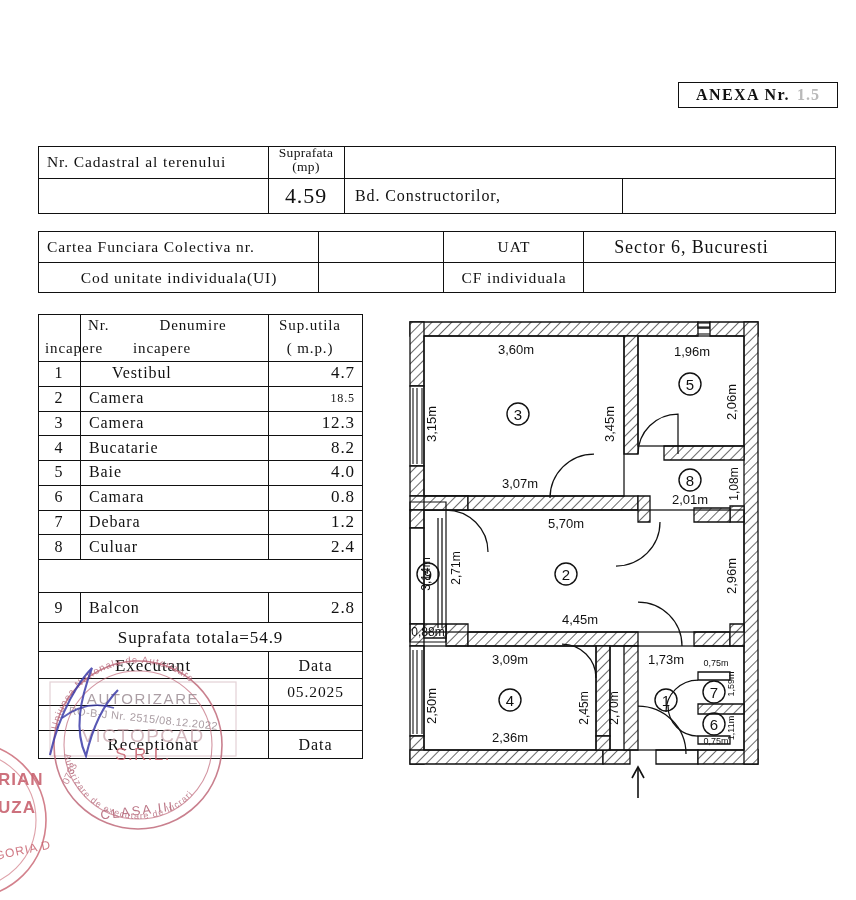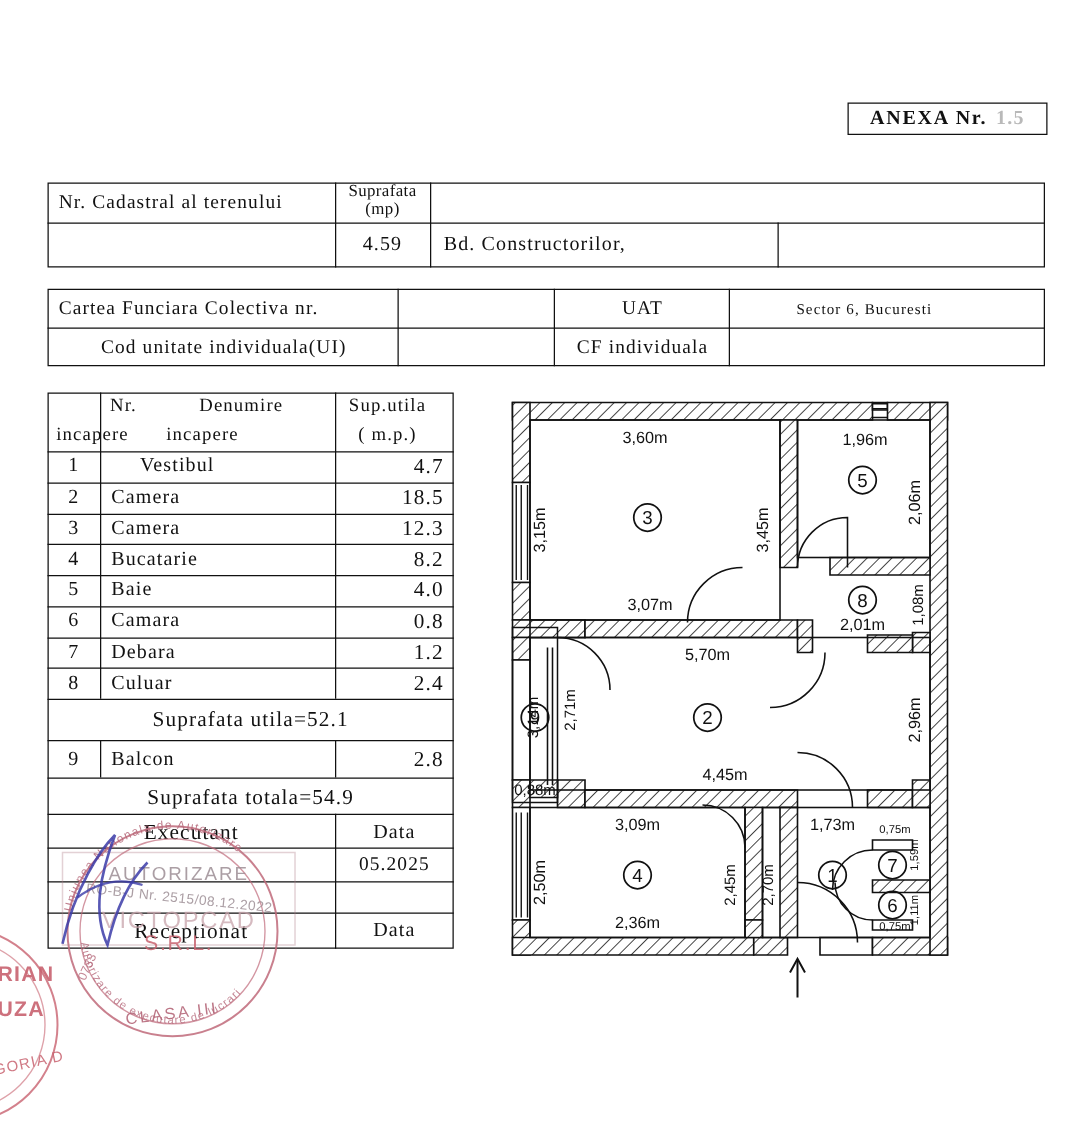--- a/index.html
+++ b/index.html
@@ -66,39 +66,39 @@
   <div class="vline" style="left:344px;top:146px;height:68px;"></div>
   <div class="vline" style="left:622px;top:178px;height:36px;"></div>
 
   <div class="hline" style="left:38px;top:178px;width:798px;"></div>
 
   <div class="cell l" style="left:40px;top:148px;width:228px;height:28px;">Nr. Cadastral al terenului</div>
   <div class="cell l" style="left:40px;top:180px;width:228px;height:32px;"></div>
 
   <div class="cell c" style="left:266px;top:144px;width:80px;height:17px;font-size:13.5px;letter-spacing:.3px;">Suprafata</div>
   <div class="cell c" style="left:266px;top:158px;width:80px;height:17px;font-size:13.5px;letter-spacing:.3px;">(mp)</div>
-  <div class="cell c" style="left:266px;top:180px;width:80px;height:32px;font-size:16px;">4.59</div>
+  <div class="cell c" style="left:266px;top:180px;width:80px;height:32px;font-size:22px;">4.59</div>
 
   <div class="cell l" style="left:348px;top:180px;width:274px;height:32px;font-size:16px;">Bd. Constructorilor,</div>
   <div class="cell l" style="left:624px;top:180px;width:210px;height:32px;"></div>
 
   <div class="tbl" id="t2"></div>
   <div class="vline" style="left:318px;top:231px;height:62px;"></div>
   <div class="vline" style="left:443px;top:231px;height:62px;"></div>
   <div class="vline" style="left:583px;top:231px;height:62px;"></div>
   <div class="hline" style="left:38px;top:262px;width:798px;"></div>
 
   <div class="cell l" style="left:40px;top:233px;width:278px;height:28px;">Cartea Funciara Colectiva nr.</div>
   <div class="cell c" style="left:40px;top:264px;width:278px;height:28px;">Cod unitate individuala(UI)</div>
   <div class="cell l" style="left:320px;top:233px;width:122px;height:28px;"></div>
   <div class="cell l" style="left:320px;top:264px;width:122px;height:28px;"></div>
 
   <div class="cell c" style="left:445px;top:233px;width:138px;height:28px;">UAT</div>
   <div class="cell c" style="left:445px;top:264px;width:138px;height:28px;">CF individuala</div>
-  <div class="cell c" style="left:585px;top:233px;width:213px;height:28px;font-size:12px;">Sector 6, Bucuresti</div>
+  <div class="cell c" style="left:585px;top:233px;width:213px;height:28px;font-size:18px;">Sector 6, Bucuresti</div>
   <div class="cell l" style="left:585px;top:264px;width:249px;height:28px;"></div>
 
   <div class="tbl" id="t3"></div>
 
   <div class="vline" style="left:80px;top:314px;height:245px;"></div>
   <div class="vline" style="left:268px;top:314px;height:245px;"></div>
   <div class="vline" style="left:80px;top:592px;height:30px;"></div>
   <div class="vline" style="left:268px;top:592px;height:30px;"></div>
   <div class="vline" style="left:268px;top:651px;height:108px;"></div>
 
@@ -110,21 +110,21 @@
   <div class="cell c" style="left:258px;top:314px;width:104px;height:23px;font-size:15px;">Sup.utila</div>
   <div class="cell c" style="left:258px;top:337px;width:104px;height:23px;font-size:15px;">( m.p.)</div>
 
   <div id="rooms-rows">
       <div class="cell c" style="left: 38px; top: 362px; width: 42px; height: 22.8px; font-size: 16px;">1</div>
       <div class="cell l" style="left: 82px; top: 362px; width: 186px; height: 22.8px; font-size: 16px; padding-left: 30px;">Vestibul</div>
       <div class="cell r" style="left: 268px; top: 362px; width: 95px; height: 22.8px; font-size: 17px;">4.7</div>
       <div class="hline" style="left: 38px; top: 385.8px; width: 325px;"></div>
       <div class="cell c" style="left: 38px; top: 386.8px; width: 42px; height: 22.8px; font-size: 16px;">2</div>
       <div class="cell l" style="left: 82px; top: 386.8px; width: 186px; height: 22.8px; font-size: 16px;">Camera</div>
-      <div class="cell r" style="left: 268px; top: 386.8px; width: 95px; height: 22.8px; font-size: 17px;">18.5</div>
+      <div class="cell r" style="left: 268px; top: 386.8px; width: 95px; height: 22.8px; font-size: 12px;">18.5</div>
       <div class="hline" style="left: 38px; top: 410.5px; width: 325px;"></div>
       <div class="cell c" style="left: 38px; top: 411.5px; width: 42px; height: 22.8px; font-size: 16px;">3</div>
       <div class="cell l" style="left: 82px; top: 411.5px; width: 186px; height: 22.8px; font-size: 16px;">Camera</div>
       <div class="cell r" style="left: 268px; top: 411.5px; width: 95px; height: 22.8px; font-size: 17px; text-align: right;">12.3</div>
       <div class="hline" style="left: 38px; top: 435.3px; width: 325px;"></div>
       <div class="cell c" style="left: 38px; top: 436.3px; width: 42px; height: 22.8px; font-size: 16px;">4</div>
       <div class="cell l" style="left: 82px; top: 436.3px; width: 186px; height: 22.8px; font-size: 16px;">Bucatarie</div>
       <div class="cell r" style="left: 268px; top: 436.3px; width: 95px; height: 22.8px; font-size: 17px;">8.2</div>
       <div class="hline" style="left: 38px; top: 460px; width: 325px;"></div>
       <div class="cell c" style="left: 38px; top: 461px; width: 42px; height: 22.8px; font-size: 16px;">5</div>
@@ -138,21 +138,20 @@
       <div class="cell c" style="left: 38px; top: 510.5px; width: 42px; height: 22.8px; font-size: 16px;">7</div>
       <div class="cell l" style="left: 82px; top: 510.5px; width: 186px; height: 22.8px; font-size: 16px;">Debara</div>
       <div class="cell r" style="left: 268px; top: 510.5px; width: 95px; height: 22.8px; font-size: 17px;">1.2</div>
       <div class="hline" style="left: 38px; top: 534.3px; width: 325px;"></div>
       <div class="cell c" style="left: 38px; top: 535.3px; width: 42px; height: 22.8px; font-size: 16px;">8</div>
       <div class="cell l" style="left: 82px; top: 535.3px; width: 186px; height: 22.8px; font-size: 16px;">Culuar</div>
       <div class="cell r" style="left: 268px; top: 535.3px; width: 95px; height: 22.8px; font-size: 17px;">2.4</div>
     </div>
 
   <div class="hline" style="left:38px;top:559px;width:325px;"></div>
-  <div class="cell c" style="left:38px;top:560px;width:325px;height:32px;font-size:17px;">Suprafata  utila=52.1</div>
 
   <div class="hline" style="left:38px;top:592px;width:325px;"></div>
   <div class="cell c" style="left:38px;top:593px;width:42px;height:29px;font-size:16px;">9</div>
   <div class="cell l" style="left:82px;top:593px;width:186px;height:29px;font-size:16px;">Balcon</div>
   <div class="cell r" style="left:268px;top:593px;width:95px;height:29px;font-size:17px;">2.8</div>
 
   <div class="hline" style="left:38px;top:622px;width:325px;"></div>
   <div class="cell c" style="left:38px;top:623px;width:325px;height:30px;font-size:17px;">Suprafata  totala=54.9</div>
 
   <div class="hline" style="left:38px;top:651px;width:325px;"></div>

